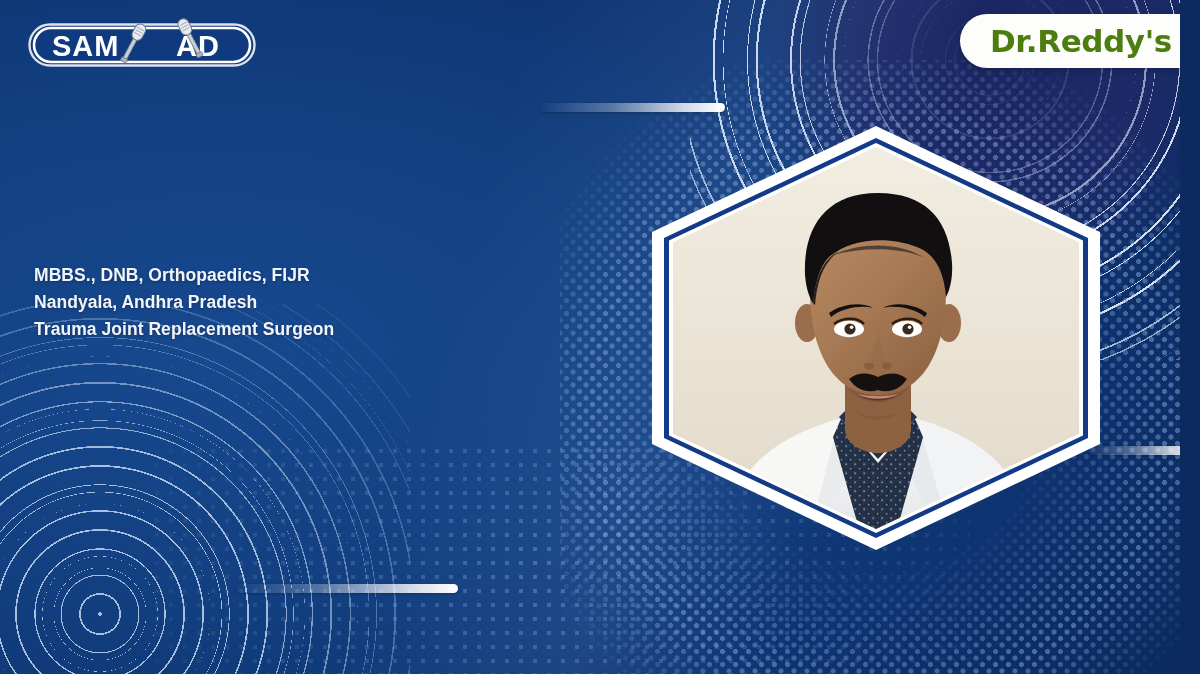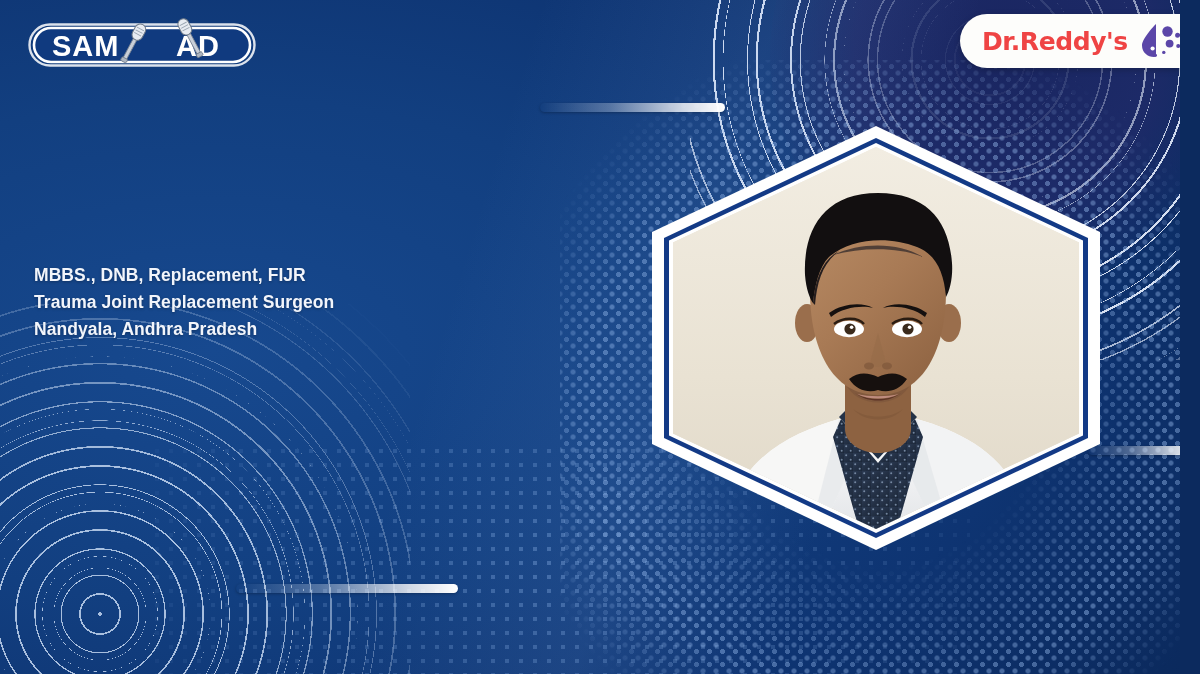--- a/index.html
+++ b/index.html
@@ -93,22 +93,22 @@
 
   
   #drreddys-logo{
     position:absolute;right:-8px;top:14px;height:54px;width:228px;
     background:#fdfdfb;border-radius:27px 0 0 27px;
     display:flex;align-items:center;gap:10px;
     padding-left:22px;
     box-shadow:0 2px 6px rgba(0,0,0,.22);
   }
   #drreddys-wordmark{
-    color:#ef4444;font-size:25px;font-weight:700;letter-spacing:-.4px;
-    font-family:"DejaVu Sans","Liberation Sans",sans-serif;line-height:1;
+    color:#4d7c0f;font-size:31px;font-weight:700;letter-spacing:-.4px;
+    font-family:"DejaVu Sans","Liberation Sans",sans-serif;line-height:1;margin-left:8px;
   }
 
   
   #hex-portrait{position:absolute;left:652px;top:126px;width:448px;height:424px;}
   .hex{position:absolute;inset:0;}
   .hex-clip{
     -webkit-clip-path:polygon(50% 0%,100% 25%,100% 75%,50% 100%,0% 75%,0% 25%);
     clip-path:polygon(50% 0%,100% 25%,100% 75%,50% 100%,0% 75%,0% 25%);
   }
   #hex-outer{background:#ffffff;filter:drop-shadow(0 6px 16px rgba(0,0,0,.35));}
@@ -264,18 +264,18 @@
 
         <path d="M182 246 C194 256 216 256 228 246 C216 254 194 254 182 246 Z" fill="#5d3326"></path>
         <path d="M184 247 C196 253 214 253 226 247 C214 250 196 250 184 247 Z" fill="#c9948a" opacity=".85"></path>
 
         <path d="M180 262 C192 272 218 272 230 262 C218 276 192 276 180 262 Z" fill="#7b5438" opacity=".45"></path>
       </svg>
     </div>
   </div>
 
   <div id="doctor-text">
-    <p class="cred-line">MBBS., DNB, Replacement, FIJR</p>
+    <p class="cred-line">MBBS., DNB, Orthopaedics, FIJR</p>
+    <p class="cred-line">Nandyala, Andhra Pradesh</p>
     <p class="cred-line">Trauma Joint Replacement Surgeon</p>
-    <p class="cred-line">Nandyala, Andhra Pradesh</p>
   </div>
 
 </div>
 
 </body></html>

